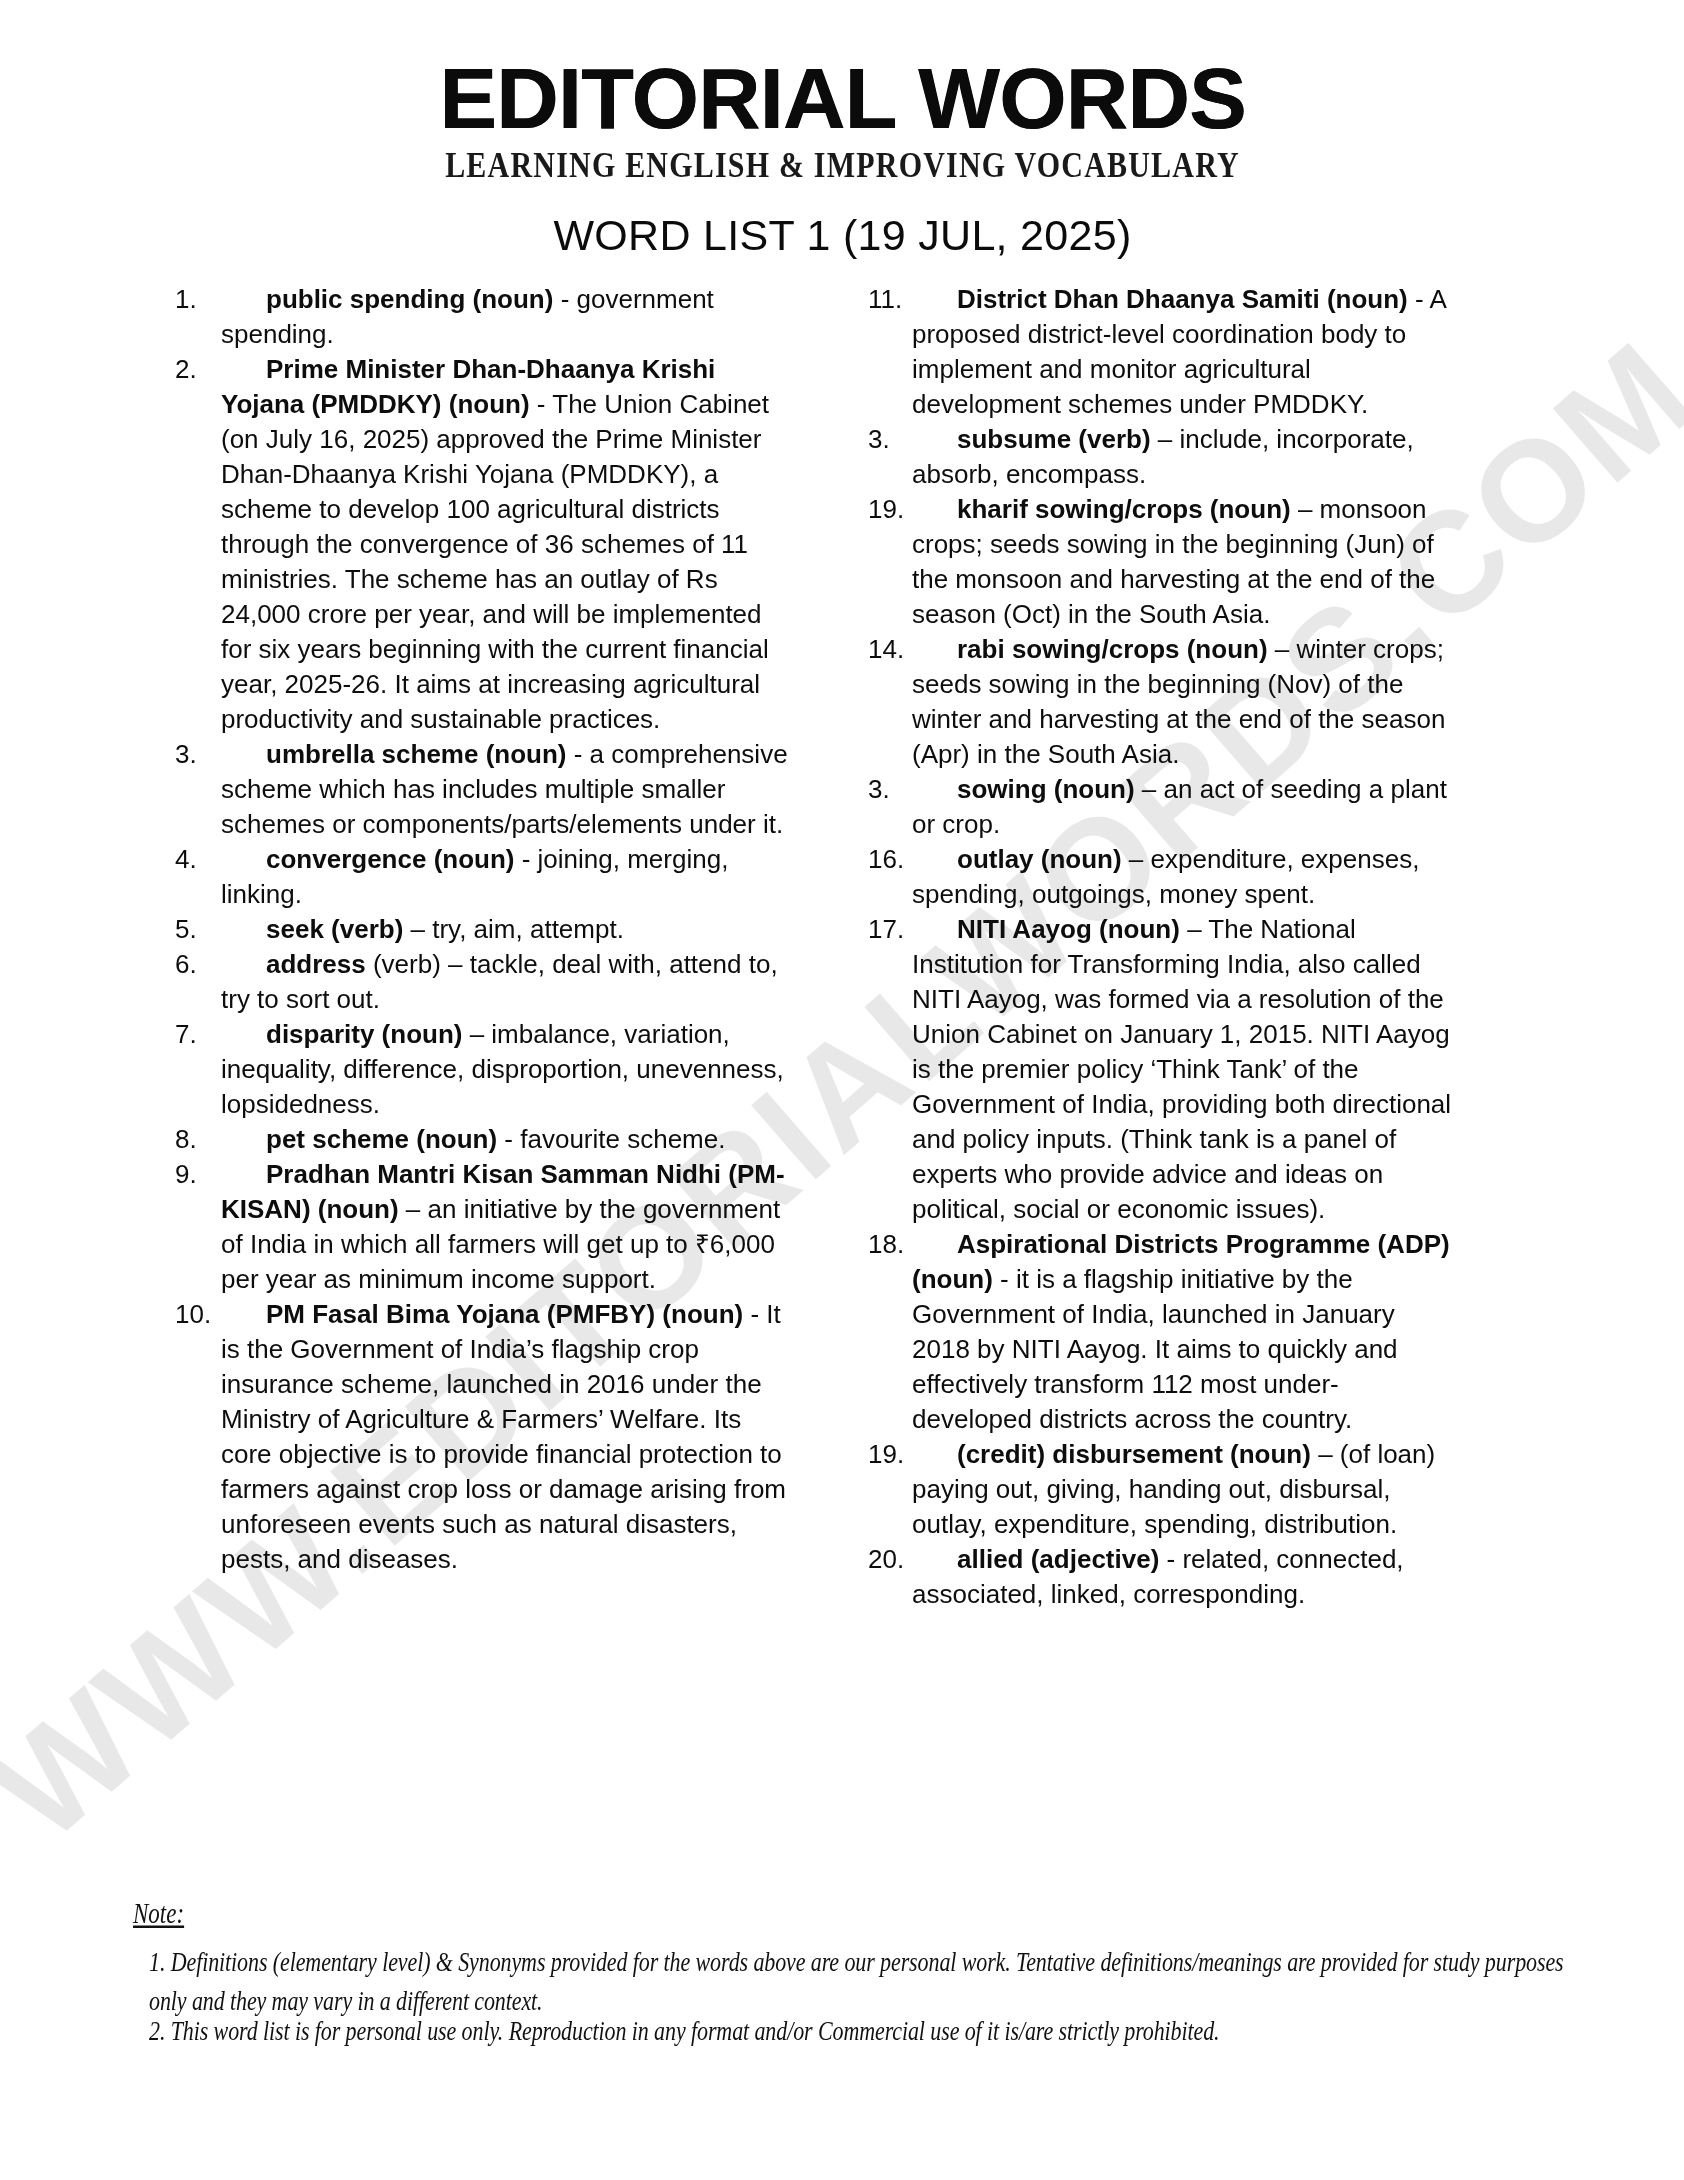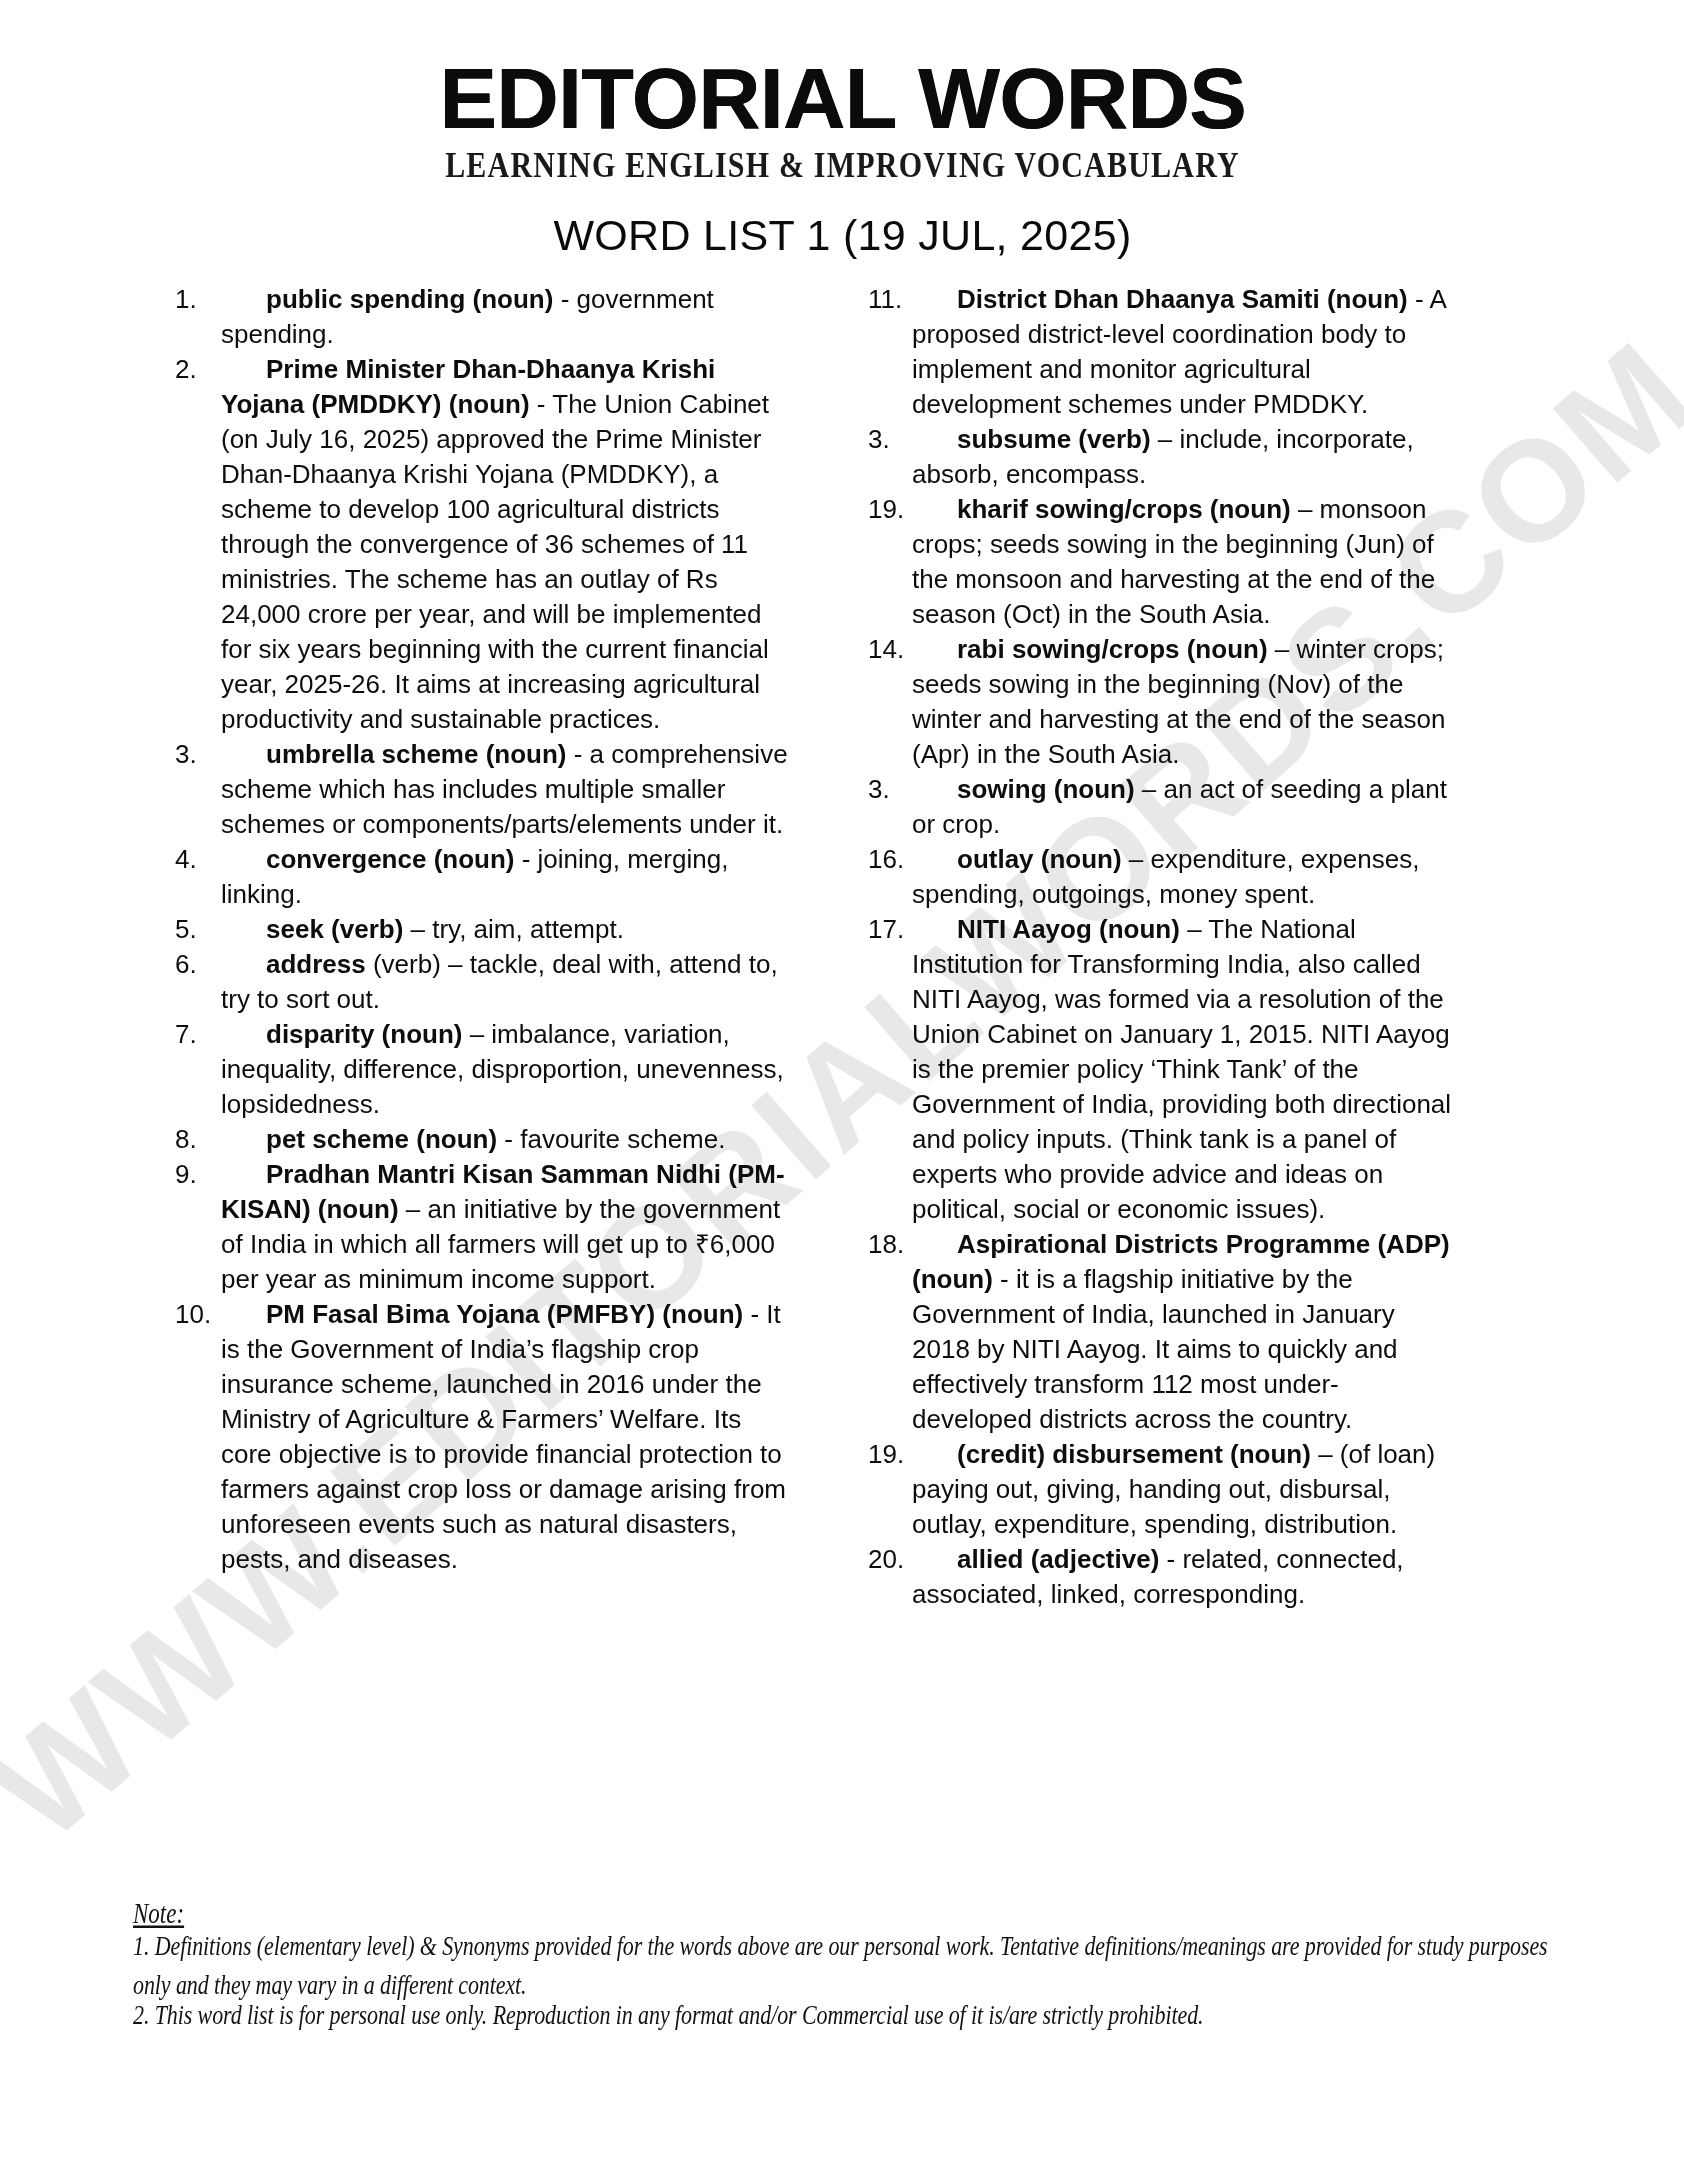--- a/index.html
+++ b/index.html
@@ -136,21 +136,21 @@
   #note-heading{
     font-size:23px;
     text-decoration:underline;
     margin:0 0 3.4px 0;
     display:inline-block;
     transform:scaleY(1.25);
     transform-origin:left top;
   }
   #note ol{
     list-style:none;
-    margin:0;
+    margin:16px;
     padding:0;
   }
   #note ol li{
     font-size:22px;
     line-height:31.5px;
     transform:scaleY(1.22);
     transform-origin:left top;
     margin-bottom:6px;
     letter-spacing:-0.1px;
   }

